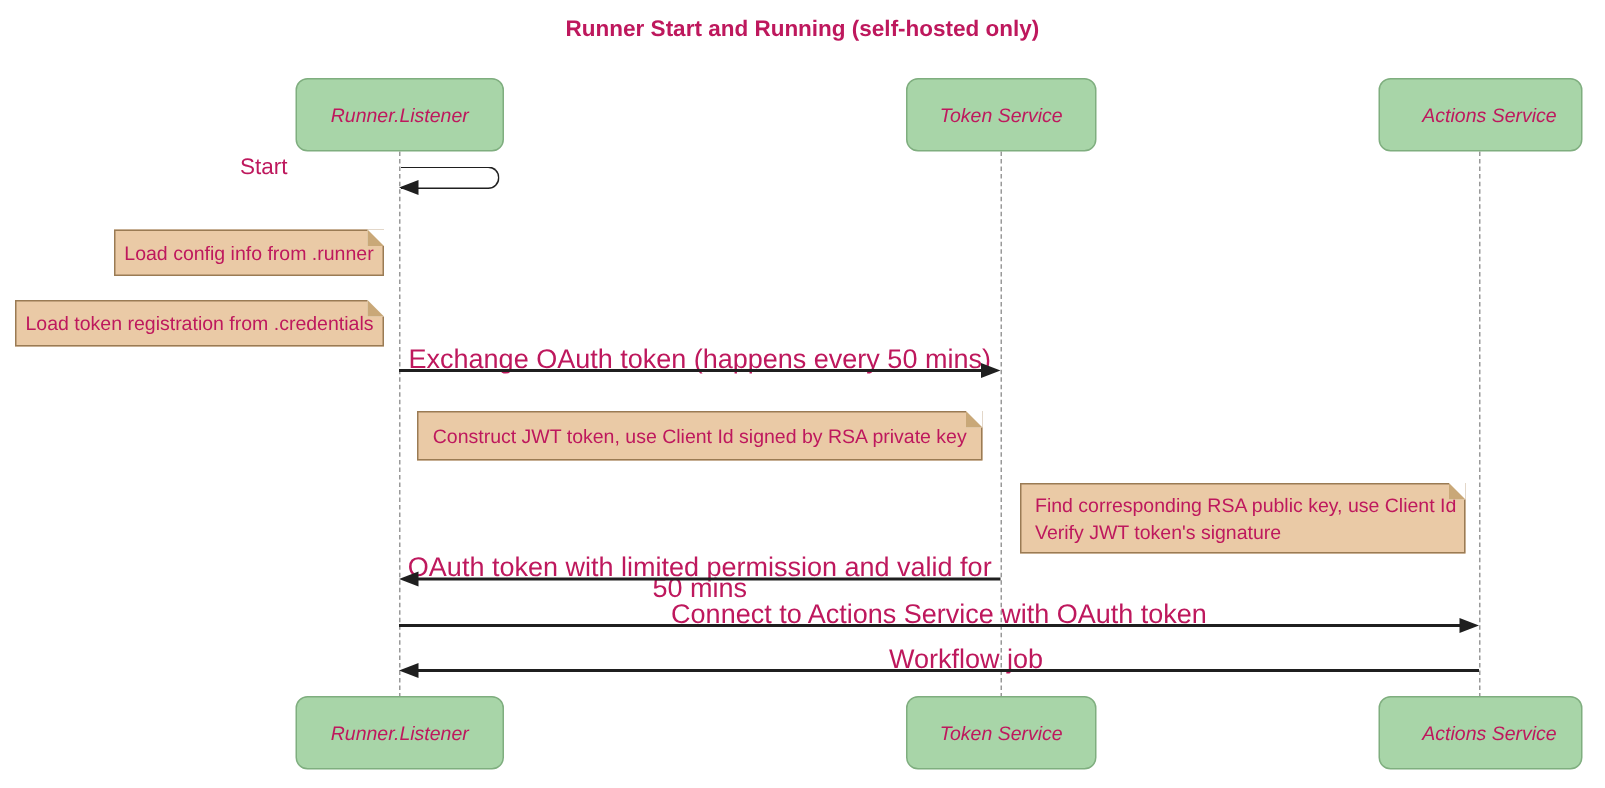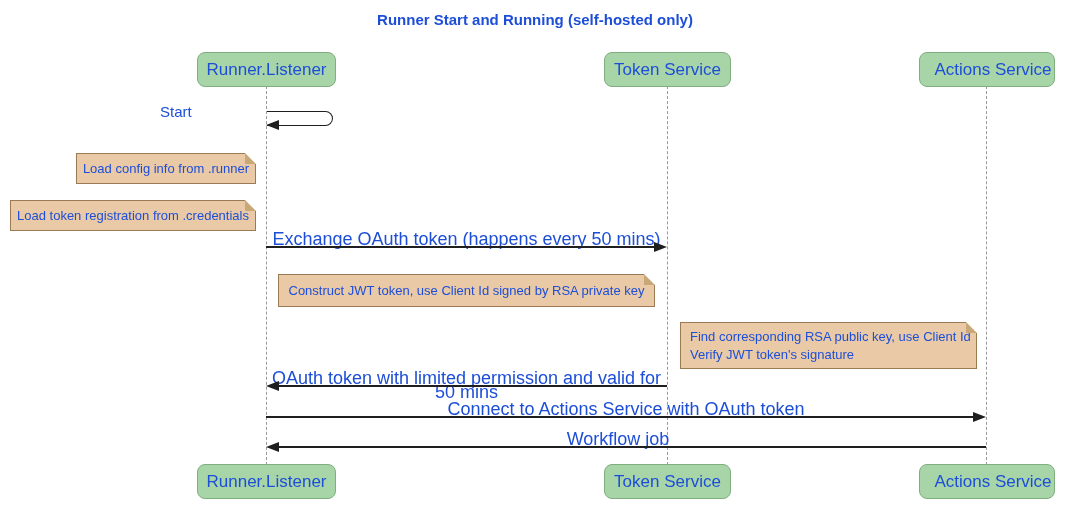--- a/index.html
+++ b/index.html
@@ -2,21 +2,21 @@
 <html><head>
 <meta charset="utf-8">
 <style>
   html, body { margin: 0; padding: 0; background: #fff; }
   .canvas {
     position: relative;
     width: 1070px;
     height: 525px;
     background: #ffffff;
     font-family: "Liberation Sans", sans-serif;
-    color: #1d4ed8;
+    color: #be185d;
     overflow: hidden;
   }
   .title {
     position: absolute;
     left: 0; top: 11px;
     width: 100%;
     text-align: center;
     font-size: 15px;
     font-weight: bold;
   }
@@ -26,29 +26,30 @@
     height: 379px;
     width: 0;
     border-left: 1px dashed #999999;
   }
   .ll-runner  { left: 266px; }
   .ll-token   { left: 667px; }
   .ll-actions { left: 986px; }
 
   .participant {
     position: absolute;
-    height: 35px;
+    height: 49px;
     background: #A8D5A8;
     border: 1px solid #7FAE7F;
     border-radius: 8px;
     box-sizing: border-box;
     display: flex;
     align-items: center;
     justify-content: center;
-    font-size: 17px;
+    font-size: 13px;
+    font-style: italic;
   }
   .p-runner  { left: 197px; width: 139px; }
   .p-token   { left: 604px; width: 127px; }
   .p-actions { left: 919px; width: 136px; padding-left: 12px; }
   .p-top { top: 52px; }
   .p-bottom { top: 464px; }
 
   .msg-label {
     position: absolute;
     font-size: 18px;
@@ -157,21 +158,21 @@
   </div>
 
   <div class="msg-label" style="left:266px; top:371px; width:401px;">OAuth token with limited permission and valid for 50 mins</div>
   <div class="msg-line" style="left:275px; top:385px; width:392px;"></div>
   <div class="arrow-left" style="left:266px; top:381px;"></div>
 
   <div class="msg-label" style="left:266px; top:402px; width:720px;">Connect to Actions Service with OAuth token</div>
   <div class="msg-line" style="left:266px; top:416px; width:711px;"></div>
   <div class="arrow-right" style="left:973px; top:412px;"></div>
 
-  <div class="msg-label" style="left:258px; top:432px; width:720px;text-decoration:underline;">Workflow job</div>
+  <div class="msg-label" style="left:284px; top:432px; width:720px;text-decoration:underline;">Workflow job</div>
   <div class="msg-line" style="left:275px; top:446px; width:711px;"></div>
   <div class="arrow-left" style="left:266px; top:442px;"></div>
 
   <div class="participant p-runner p-bottom">Runner.Listener</div>
   <div class="participant p-token p-bottom">Token Service</div>
   <div class="participant p-actions p-bottom">Actions Service</div>
 
 </div>
 
 </body></html>

